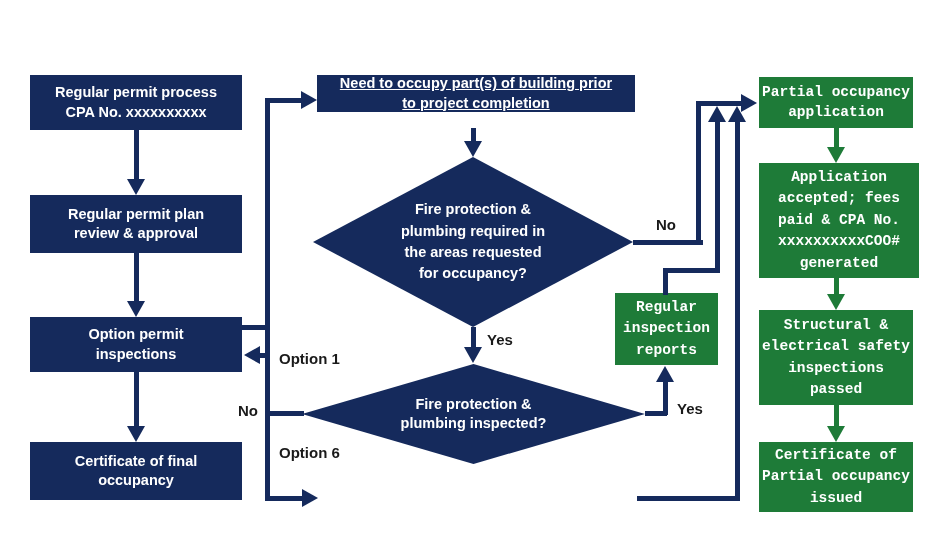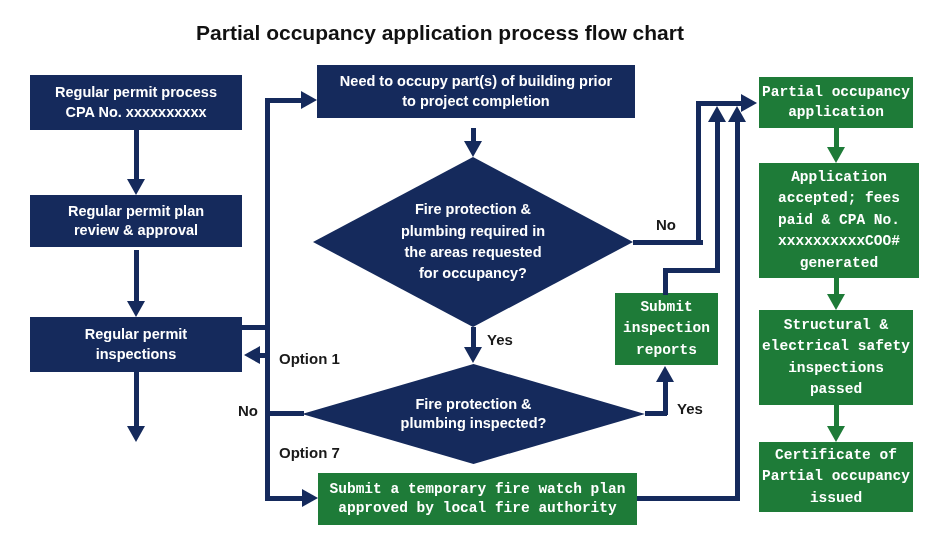--- a/index.html
+++ b/index.html
@@ -61,40 +61,39 @@
   .ah.left  { border-top: 9px solid transparent; border-bottom: 9px solid transparent; border-right: 16px solid var(--navy); }
   .ah.up    { border-left: 9px solid transparent; border-right: 9px solid transparent; border-bottom: 16px solid var(--navy); }
   .ah.down  { border-left: 9px solid transparent; border-right: 9px solid transparent; border-top: 16px solid var(--navy); }
   .ah.gdown { border-left: 9px solid transparent; border-right: 9px solid transparent; border-top: 16px solid var(--green); }
 </style>
 </head>
 <body>
 
 <div class="canvas">
 
-  <div class="title">Partial occupancy application process flow chart</div>
 
   <div class="box navy-bg" style="left:30px; top:75px; width:212px; height:55px;">Regular permit process
 CPA No. xxxxxxxxxx</div>
-  <div class="box navy-bg" style="left:30px; top:195px; width:212px; height:52px;">Regular permit plan
+  <div class="box navy-bg" style="left:30px; top:195px; width:212px; height:58px;">Regular permit plan
 review &amp; approval</div>
-  <div class="box navy-bg" style="left:30px; top:317px; width:212px; height:55px;">Regular permit
+  <div class="box navy-bg" style="left:30px; top:317px; width:212px; height:55px;">Option permit
 inspections</div>
+  <div class="box navy-bg" style="left:30px; top:442px; width:212px; height:58px;">Certificate of final
+occupancy</div>
 
-  <div class="box navy-bg" style="left:317px; top:65px; width:318px; height:53px;">Need to occupy part(s) of building prior
+  <div class="box navy-bg" style="left:317px; top:75px; width:318px; height:37px;text-decoration:underline;">Need to occupy part(s) of building prior
 to project completion</div>
   <div class="box navy-bg diamond lh15" style="left:313px; top:157px; width:320px; height:170px;">Fire protection &amp;
 plumbing required in
 the areas requested
 for occupancy?</div>
   <div class="box navy-bg diamond" style="left:302px; top:364px; width:343px; height:100px;">Fire protection &amp;
 plumbing inspected?</div>
-  <div class="box green-bg" style="left:318px; top:473px; width:319px; height:52px;">Submit a temporary fire watch plan
-approved by local fire authority</div>
-  <div class="box green-bg lh15" style="left:615px; top:293px; width:103px; height:72px;">Submit
+  <div class="box green-bg lh15" style="left:615px; top:293px; width:103px; height:72px;">Regular
 inspection
 reports</div>
 
   <div class="box green-bg" style="left:759px; top:77px; width:154px; height:51px;">Partial occupancy
 application</div>
   <div class="box green-bg lh15" style="left:759px; top:163px; width:160px; height:115px;">Application
 accepted; fees
 paid &amp; CPA No.
 xxxxxxxxxxCOO#
 generated</div>
@@ -176,16 +175,16 @@
   </div>
   <div>
     <div class="gline" style="left:833.5px; top:405px; width:5px; height:22px;"></div>
     <div class="ah gdown" style="left:827px; top:426px;"></div>
   </div>
 
   <div class="lbl" style="left:656px; top:216px;">No</div>
   <div class="lbl" style="left:487px; top:331px;">Yes</div>
   <div class="lbl" style="left:279px; top:350px;">Option 1</div>
   <div class="lbl" style="left:238px; top:402px;">No</div>
-  <div class="lbl" style="left:279px; top:444px;">Option 7</div>
+  <div class="lbl" style="left:279px; top:444px;">Option 6</div>
   <div class="lbl" style="left:677px; top:400px;">Yes</div>
 
 </div>
 
 </body></html>

